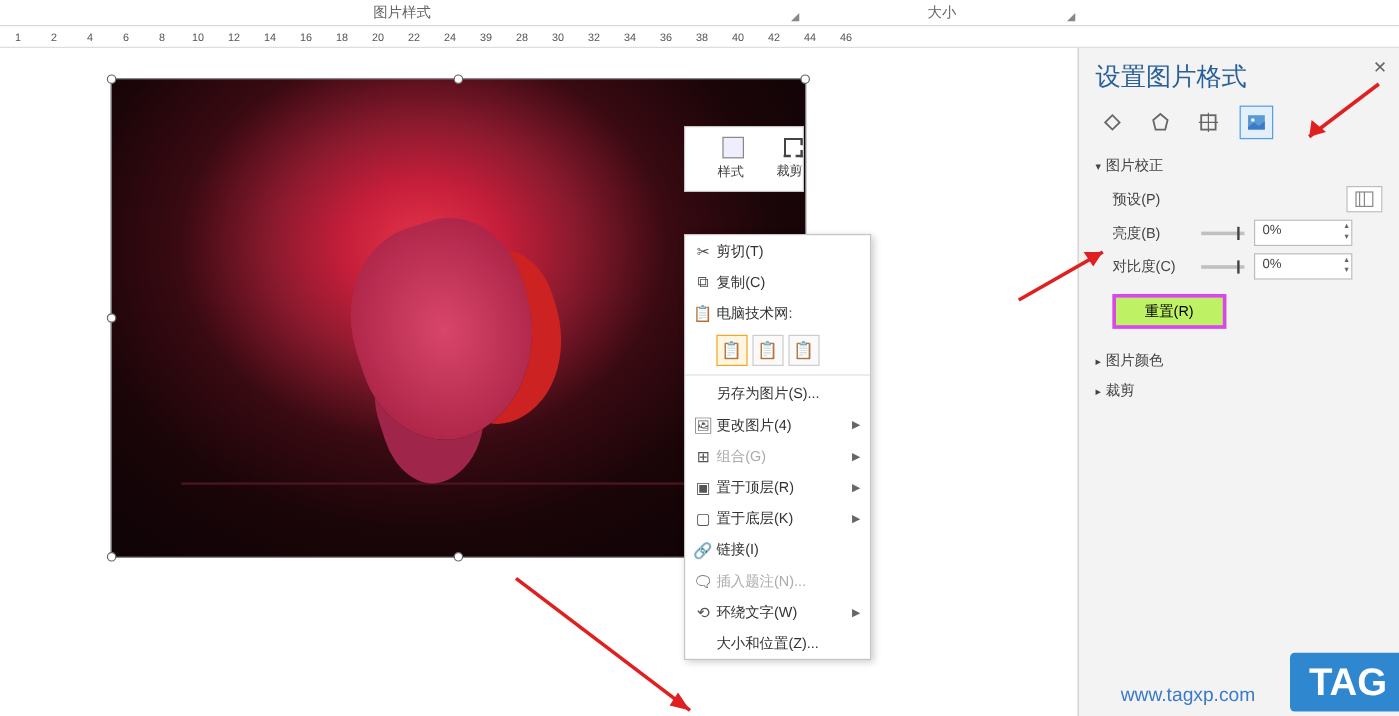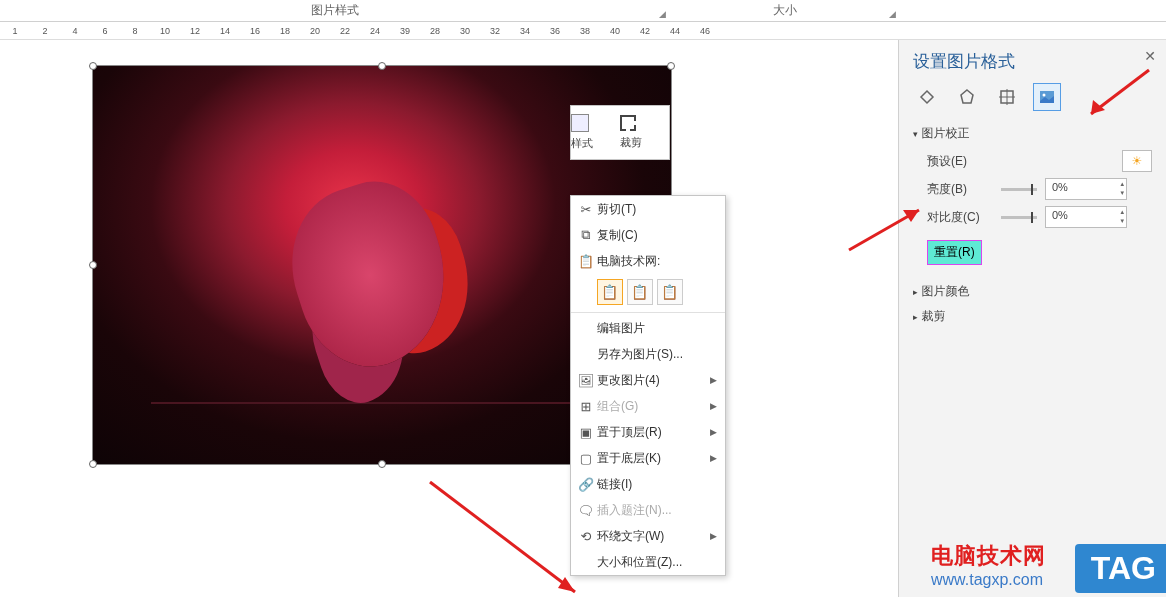--- a/index.html
+++ b/index.html
@@ -22,50 +22,50 @@
     .picture-frame { position: absolute; left: 92px; top: 25px; width: 580px; height: 400px; border: 1px solid #888; }
     .picture-frame .handle { position: absolute; width: 8px; height: 8px; background: #fff; border: 1px solid #666; border-radius: 50%; }
     .h-tl { top:-4px; left:-4px; } .h-tr { top:-4px; right:-4px; } .h-bl { bottom:-4px; left:-4px; } .h-br { bottom:-4px; right:-4px; }
     .h-tm { top:-4px; left:50%; margin-left:-4px;} .h-bm{bottom:-4px;left:50%;margin-left:-4px;}
     .h-ml { left:-4px; top:50%; margin-top:-4px;} .h-mr{right:-4px;top:50%;margin-top:-4px;}
     .picture-content { width:100%; height:100%; background: radial-gradient(ellipse at 45% 35%, #e8334a 0%, #c41e3a 15%, #8b1a2e 28%, #3a0a12 45%, #1a0508 65%, #0a0305 100%); position:relative; overflow:hidden;}
     .picture-content::before{content:'';position:absolute;bottom:15%;left:10%;right:10%;height:2px;background:#4a1520;}
     .picture-content::after{content:'';position:absolute;top:30%;left:35%;width:150px;height:180px;background:radial-gradient(#d9456b,#a01c3e);border-radius:50% 40% 60% 45%;transform:rotate(-18deg);box-shadow:40px 20px 0 -20px #c22,-30px 60px 0 -30px #a0254b;}
     
     .mini-toolbar { position: absolute; left: 570px; top: 65px; width: 100px; height: 55px; background: #fff; border: 1px solid #c5c5c5; display: flex; }
-    .mini-toolbar > div { flex: 1; display: flex; flex-direction: column; align-items: flex-start; justify-content: center; font-size: 11px; color: #444; gap:4px;}
+    .mini-toolbar > div { flex: 1; display: flex; flex-direction: column; align-items: flex-end; justify-content: center; font-size: 11px; color: #444; gap:4px;}
     .ico-sq { width:18px;height:18px;border:1px solid #888;background:#eef;}
     .ico-crop { width:16px;height:16px;border:2px solid #444;border-right-style:dashed;border-bottom-style:dashed;}
     
     .context-menu { position: absolute; left: 570px; top: 155px; width: 156px; background: #fff; border: 1px solid #c5c5c5; box-shadow: 2px 2px 6px rgba(0,0,0,.2); font-size: 12px; }
     .cm-item { height: 26px; display: flex; align-items: center; padding: 0 8px 0 4px; color: #333; white-space: nowrap;}
     .cm-item.disabled { color: #aaa; }
     .cm-ico { width: 22px; display:flex; align-items:center; justify-content:center; font-size:13px; color:#555;}
     .cm-sep { height: 1px; background: #e0e0e0; margin: 2px 0; }
     .cm-arrow { margin-left: auto; font-size:9px; color:#666;}
     .cm-paste-opts { height: 36px; padding-left: 26px; display:flex; align-items:center; gap:4px;}
     .paste-opt{width:26px;height:26px;border:1px solid #ccc;background:#fafafa;display:flex;align-items:center;justify-content:center;font-size:14px;}
     .paste-opt.h{border-color:#f5a623;background:#fff5e0;}
     
     .side-panel { width: 268px; background: #f3f3f3; border-left: 1px solid #d0d0d0; padding: 10px 14px; position: relative;}
-    .sp-title { font-size: 17px; color: #2a6099; margin-bottom: 10px; }
+    .sp-title { font-size: 21px; color: #2a6099; margin-bottom: 10px; }
     .sp-icons { display: flex; gap: 12px; margin-bottom: 14px; align-items: center;}
     .sp-icon { width: 28px; height: 28px; display:flex;align-items:center;justify-content:center; cursor:pointer;}
     .sp-icon.sel { border:1px solid #569de5; background:#e3f0fb;}
     .sp-section-h { font-size: 12px; color: #444; margin: 8px 0 8px 0; display:flex; align-items:center; gap:4px;}
     .sp-section-h .caret{font-size:9px;}
     .sp-sub { font-size: 12px; color: #555; margin: 6px 0 6px 14px;}
     .sp-row { display: flex; align-items: center; gap: 8px; margin: 6px 0 6px 14px; font-size: 12px; color:#444;}
     .sp-label { width: 66px; }
     .slider { flex:0 0 36px; height: 3px; background: #c0c0c0; position:relative;}
     .slider::after{content:'';position:absolute;top:-4px;right:4px;width:2px;height:11px;background:#444;}
     .sp-spin { width: 82px; height: 22px; border: 1px solid #bcbcbc; background:#fff; padding: 2px 18px 2px 6px; font-size:11px; position:relative;}
     .sp-spin::after{content:'▴\A▾';white-space:pre;position:absolute;right:2px;top:0;font-size:7px;line-height:9px;color:#666;}
     .sp-preset-btn{width:30px;height:22px;border:1px solid #bcbcbc;background:#fff;display:flex;align-items:center;justify-content:center;margin-left:auto;}
-    .sp-reset{border:1px solid #d946ef;background:#5eead4;padding:3px 6px;font-size:12px;margin:6px 0 10px 14px;display:inline-block;}
+    .sp-reset{border:3px solid #d946ef;background:#bef264;padding:3px 24px;font-size:12px;margin:6px 0 10px 14px;display:inline-block;}
     .sp-close{position:absolute;top:8px;right:10px;font-size:14px;color:#666;}
     
     .red-arrow { position: absolute; pointer-events: none; }
     .arrow-line { stroke: #e02020; stroke-width: 3; fill: none; }
     .arrow-head { fill: #e02020; }
     
     .watermark { position: absolute; bottom: 8px; right: 8px; text-align: left; }
     .wm1 { font-size: 22px; font-weight: bold; color: #e02020; letter-spacing:1px;}
     .wm2 { font-size: 16px; color: #3a7ac8; }
     .wm-tag{position:absolute;bottom:4px;right:-6px;background:#2f87d0;color:#fff;font-weight:bold;padding:6px 16px;font-size:32px;border-radius:4px 0 0 4px;}
@@ -150,24 +150,20 @@
           <span>电脑技术网:</span>
         </div>
       <div class="cm-paste-opts">
         <div class="paste-opt h">📋</div>
         <div class="paste-opt">📋</div>
         <div class="paste-opt">📋</div>
       </div>
       <div class="cm-sep"></div>
       <div class="cm-item">
           <span class="cm-ico"></span>
-          <span>编辑图片</span>
-        </div>
-      <div class="cm-item">
-          <span class="cm-ico"></span>
           <span>另存为图片(S)...</span>
         </div>
       <div class="cm-item">
           <span class="cm-ico">🖼</span>
           <span>更改图片(4)</span>
           <span class="cm-arrow">▶</span>
         </div>
       <div class="cm-item disabled">
           <span class="cm-ico">⊞</span>
           <span>组合(G)</span>
@@ -236,27 +232,31 @@
             <circle cx="7" cy="8" r="1.5" fill="#fff"></circle>
             <path d="M3 14 L8 10 L12 13 L17 9 L17 16 L3 16 Z" fill="#3a7ac8"></path>
           </svg>
         </div>
     </div>
     
     <div class="sp-section-h">
         <span class="caret">▾</span>
         <span>图片校正</span>
       </div>
-    
     <div class="sp-row">
-      <span class="sp-label">预设(E)</span>
+      <span class="sp-label">预设(P)</span>
       <div class="sp-preset-btn">
-          <span style="color:#f5a623;">☀</span>
-        </div>
-    </div>
+          <svg width="16" height="14">
+            <rect x="1" y="1" width="14" height="12" fill="none" stroke="#888"></rect>
+            <line x1="4" y1="1" x2="4" y2="13" stroke="#888"></line>
+            <line x1="8" y1="1" x2="8" y2="13" stroke="#888"></line>
+          </svg>
+        </div>
+    </div>
+    
     <div class="sp-row">
       <span class="sp-label">亮度(B)</span>
       <div class="slider"></div>
       <div class="sp-spin">0%</div>
     </div>
     <div class="sp-row">
       <span class="sp-label">对比度(C)</span>
       <div class="slider"></div>
       <div class="sp-spin">0%</div>
     </div>
@@ -276,16 +276,15 @@
       <polygon class="arrow-head" points="12,50 14,36 26,46"></polygon>
     </svg>
     <svg class="red-arrow" style="position:absolute;left:-58px;top:160px;" width="90" height="60">
       <line class="arrow-line" x1="8" y1="50" x2="78" y2="10"></line>
       <polygon class="arrow-head" points="78,10 62,10 70,22"></polygon>
     </svg>
   </div>
 </div>
 
 <div class="watermark" style="right:120px;">
-  <div class="wm1">电脑技术网</div>
   <div class="wm2">www.tagxp.com</div>
 </div>
 <div class="wm-tag">TAG</div>
 
 </body></html>

